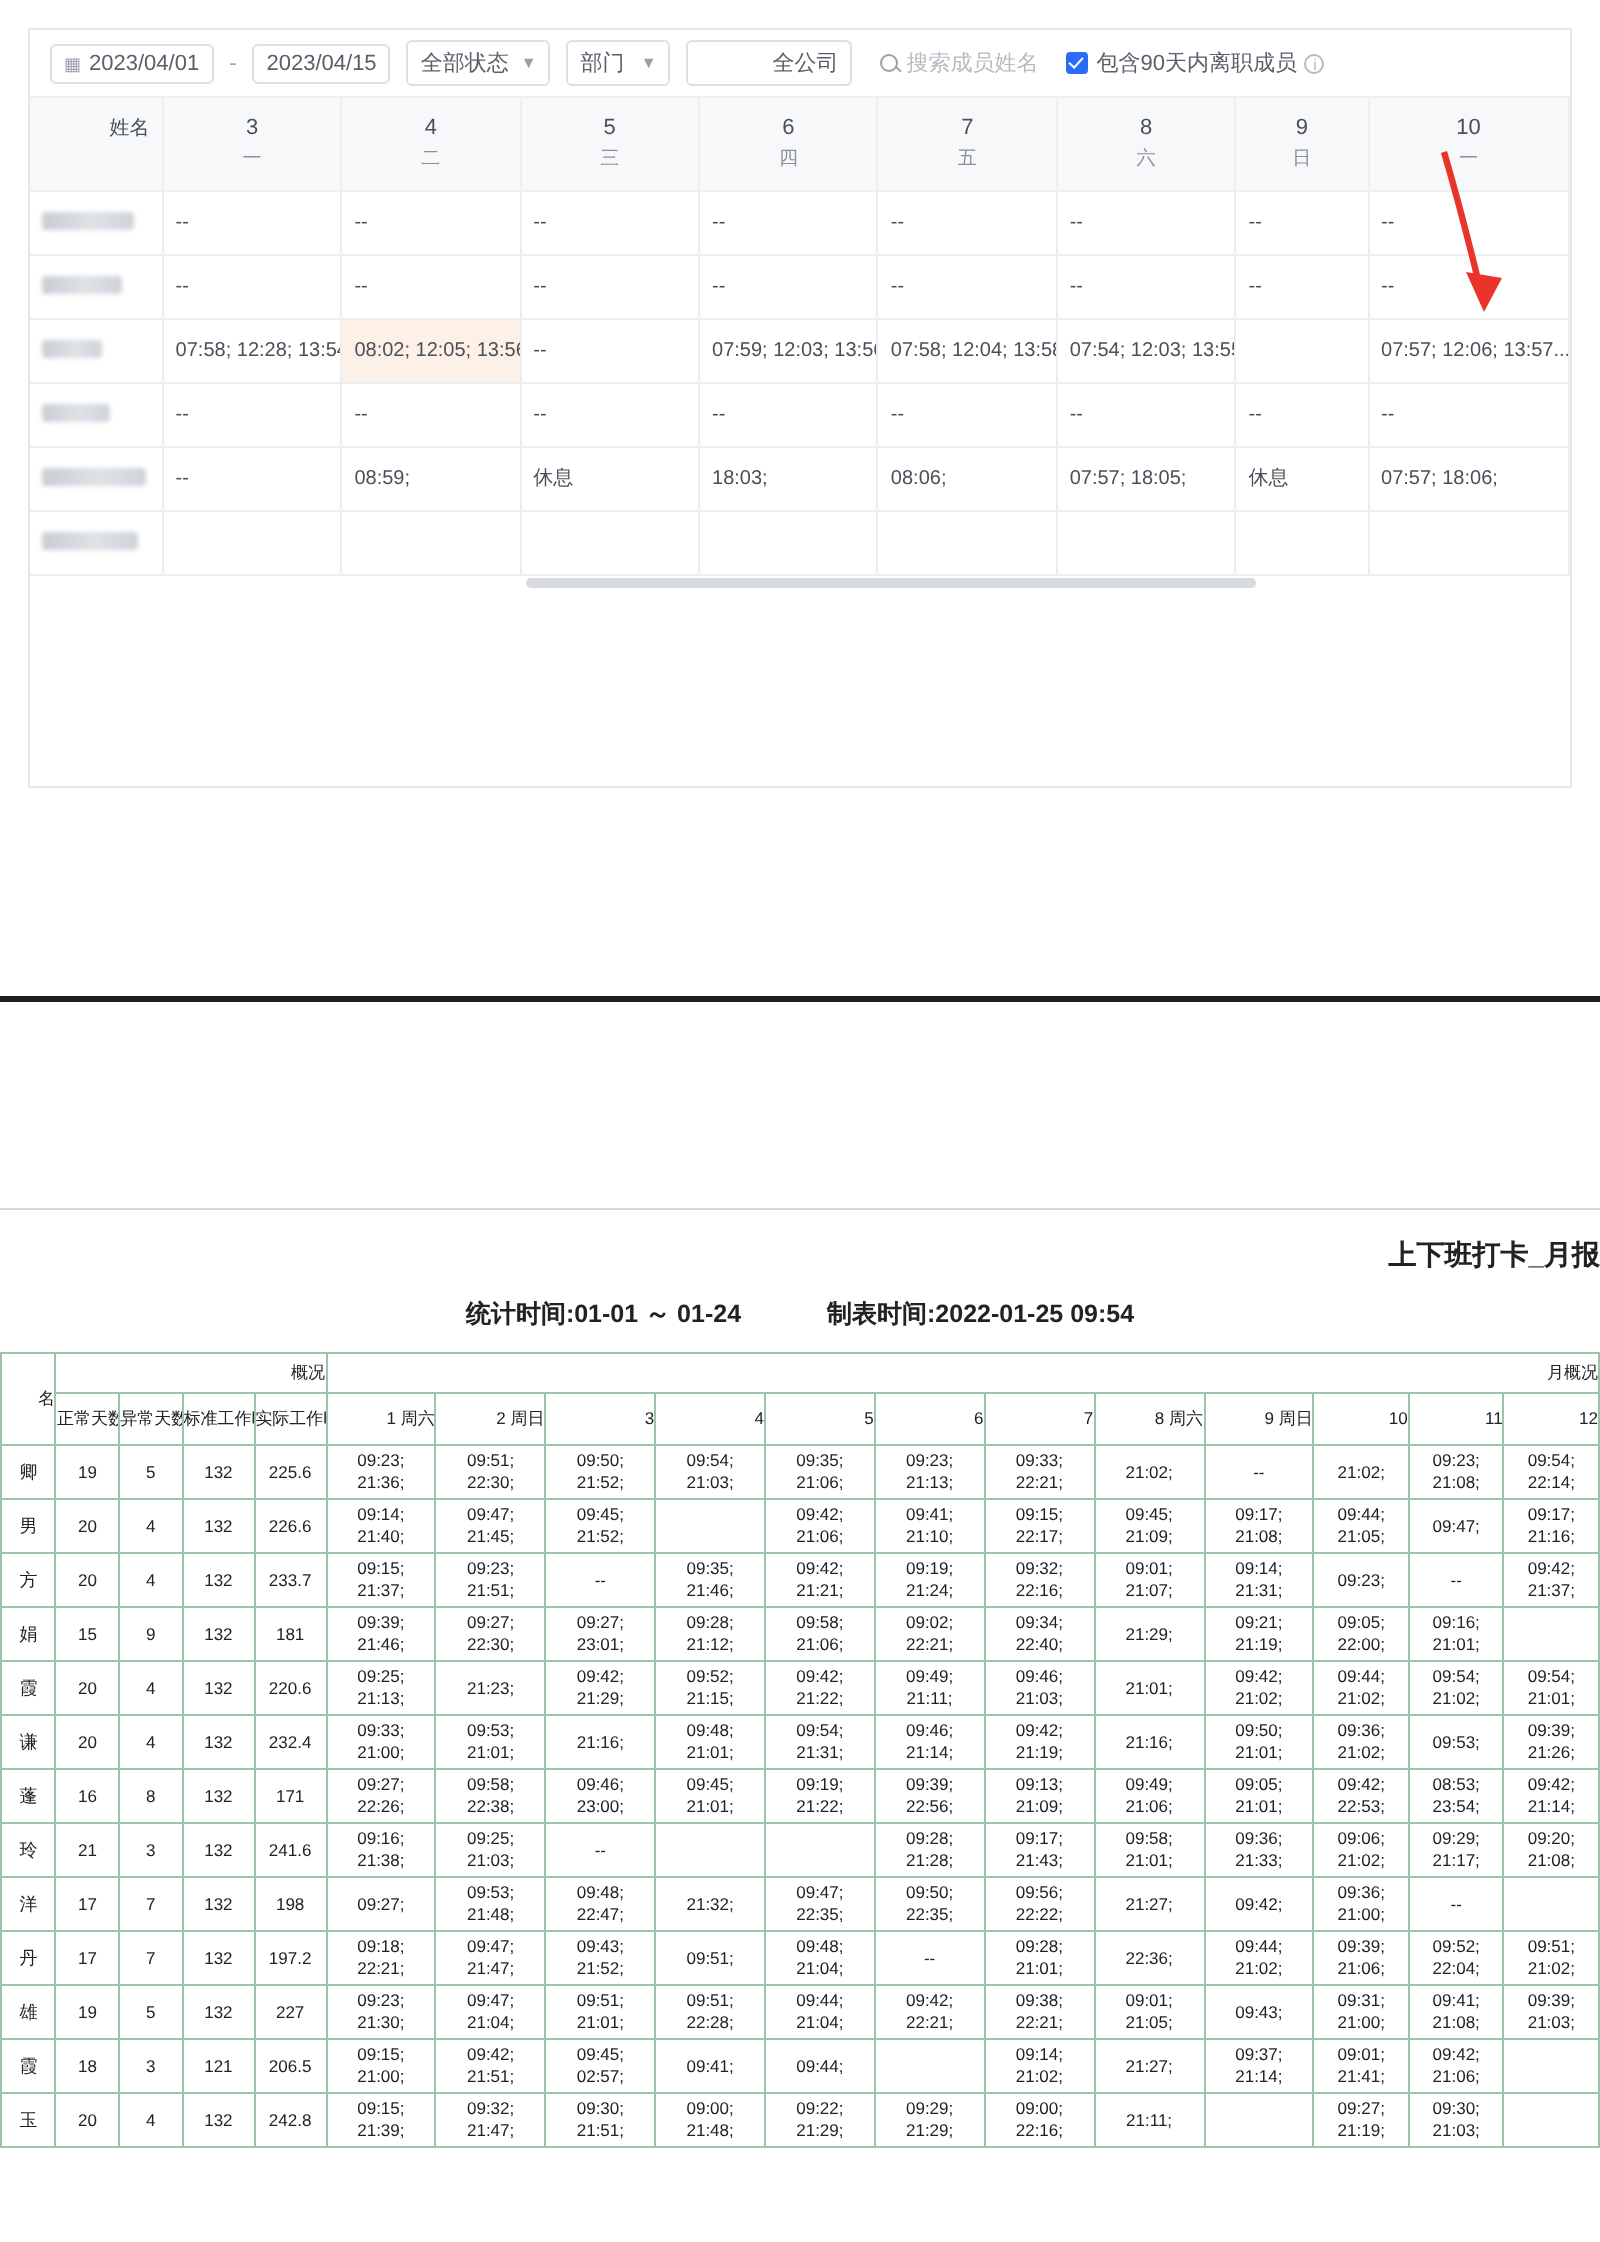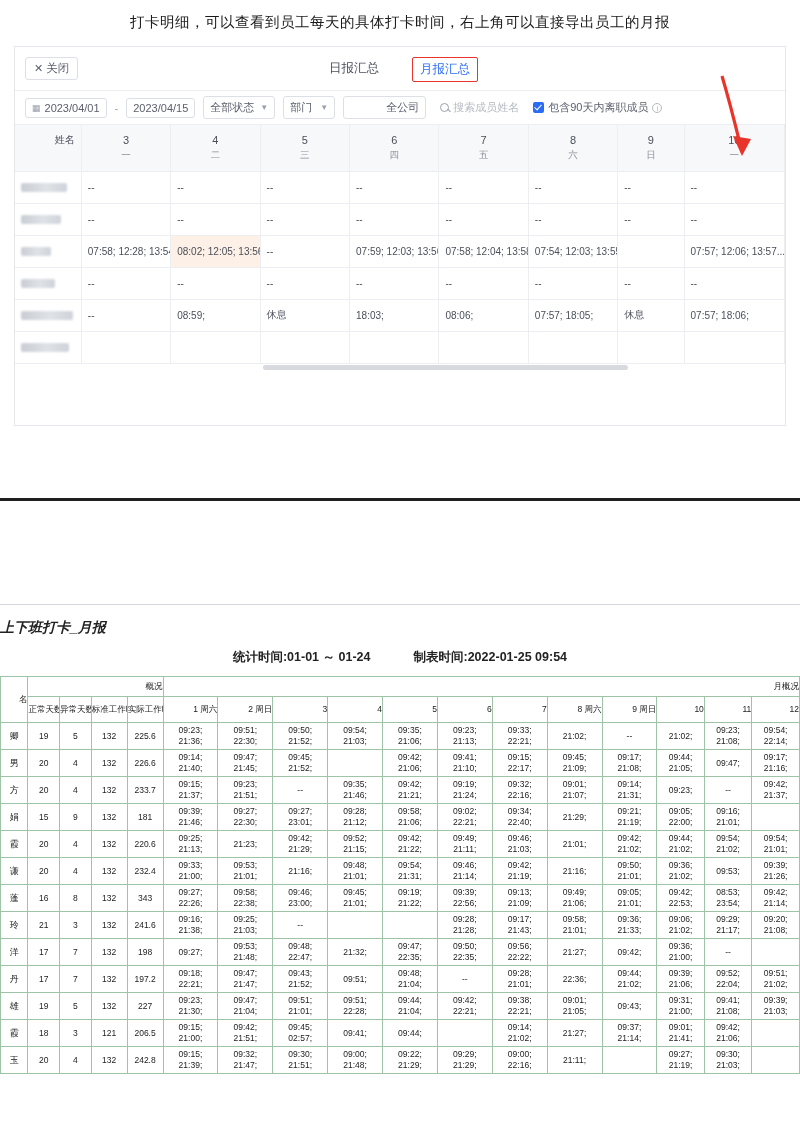--- a/index.html
+++ b/index.html
@@ -271,26 +271,25 @@
     position: absolute;
     top: 604px;
     left: 0;
     width: 800px;
     height: 517px;
     background: #fff;
     border-top: 1px solid #d5d7da;
     overflow: hidden;
   }
   .sheet-head {
-    text-align: left;
+    text-align: right;
     padding-top: 14px;
     font-size: 14px;
     font-weight: bold;
     color: #222;
-    font-style: italic;
   }
   .sheet-sub {
     text-align: center;
     margin-top: 12px;
     font-size: 12.5px;
     font-weight: bold;
     color: #222;
   }
   .sheet-sub .gap { display: inline-block; width: 36px; }
 
@@ -311,33 +310,23 @@
   .xl td.two { height: 27px; }
   .xl td .l1 { display: block; }
   .xl td .l2 { display: block; }
   .xl-wrap { position: relative; }
 </style>
 </head>
 <body>
 
 <div class="page">
 
-  <div class="top-sub">打卡明细，可以查看到员工每天的具体打卡时间，右上角可以直接导出员工的月报</div>
 
   <div class="app-window">
 
-    <div class="app-topbar">
-      <div class="close-btn">
-        <span class="x">✕</span><span>关闭</span>
-      </div>
-      <div class="topbar-tabs">
-        <div class="topbar-tab">日报汇总</div>
-        <div class="topbar-tab active">月报汇总</div>
-      </div>
-    </div>
 
 
     <div class="filters">
       <div class="date-box">
         <span class="cal">▦</span>
         <span>2023/04/01</span>
       </div>
       <span class="dash">-</span>
       <div class="date-box">
         <span>2023/04/15</span>
@@ -881,21 +870,21 @@
               <td class="two">
                 <span class="l1">09:39;</span>
                 <span class="l2">21:26;</span>
               </td>
             </tr>
             <tr>
               <td class="name two">蓬</td>
               <td class="two">16</td>
               <td class="two">8</td>
               <td class="two">132</td>
-              <td class="two">343</td>
+              <td class="two">171</td>
               <td class="two">
                 <span class="l1">09:27;</span>
                 <span class="l2">22:26;</span>
               </td>
               <td class="two">
                 <span class="l1">09:58;</span>
                 <span class="l2">22:38;</span>
               </td>
               <td class="two">
                 <span class="l1">09:46;</span>

